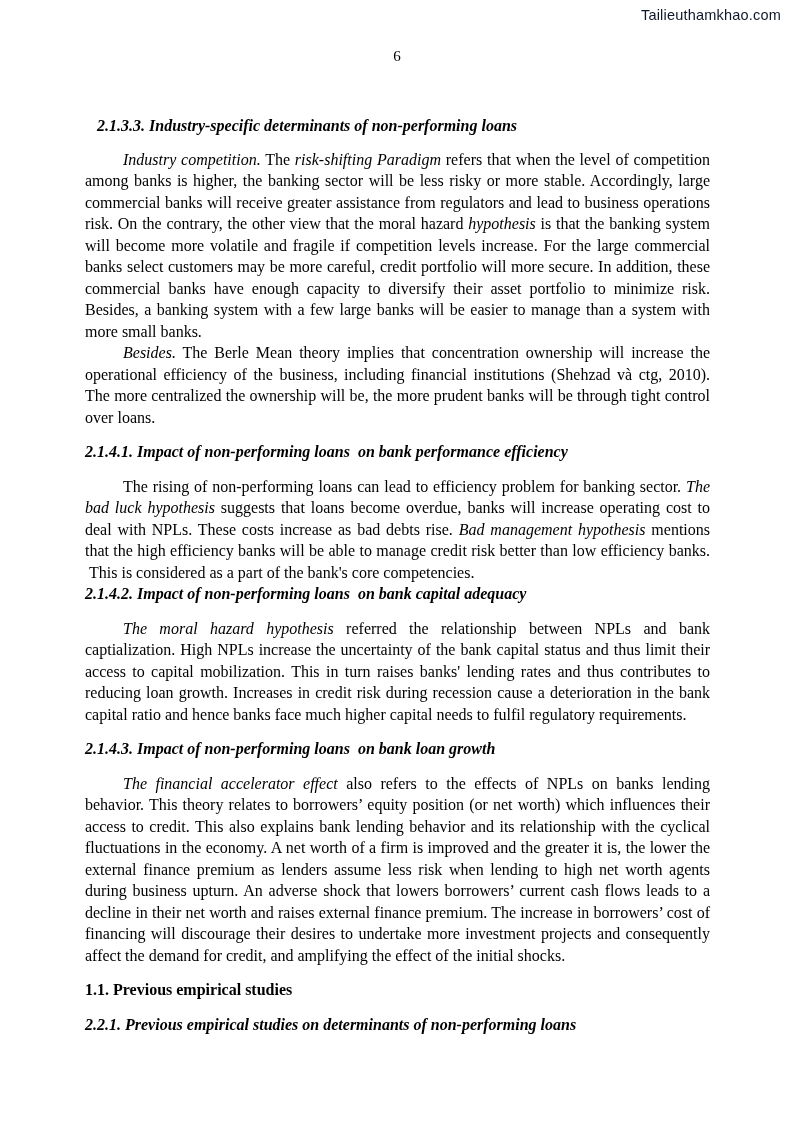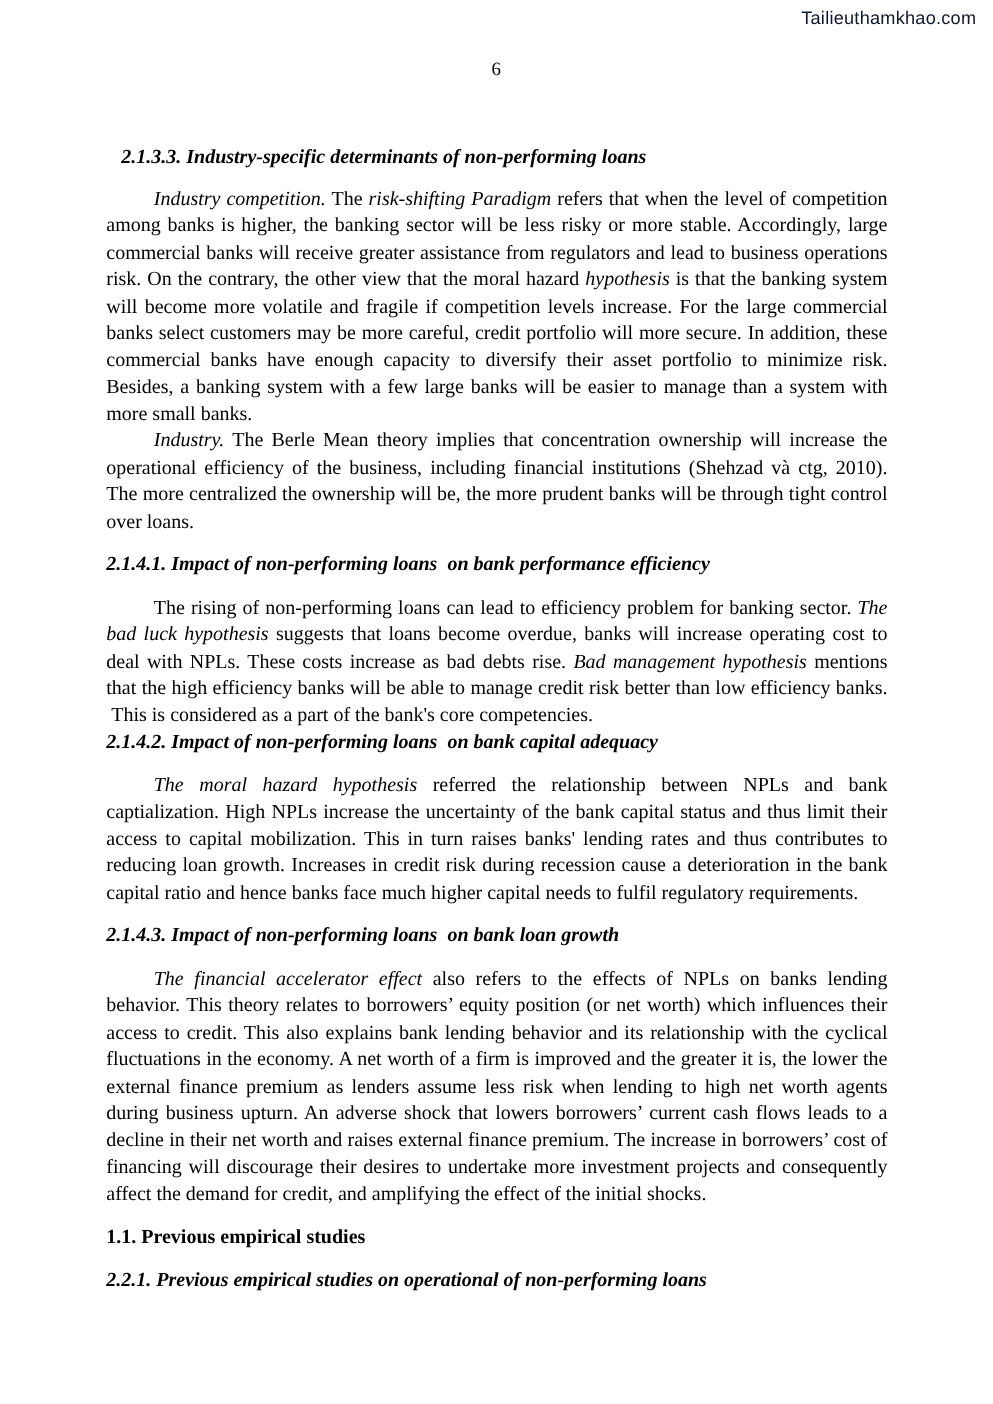--- a/index.html
+++ b/index.html
@@ -58,22 +58,22 @@
 </head>
 <body>
 
 <div class="watermark">Tailieuthamkhao.com</div>
 
 <div class="page-number">6</div>
 
 <div class="content">
     <div class="h4 first"><span>2.1.3.3. Industry-specific determinants of non-performing loans</span></div>
     <p class="para"><em>Industry competition.</em><span> The </span><em>risk-shifting Paradigm</em><span> refers that when the level of competition among banks is higher, the banking sector will be less risky or more stable. Accordingly, large commercial banks will receive greater assistance from regulators and lead to business operations risk. On the contrary, the other view that the moral hazard </span><em>hypothesis</em><span> is that the banking system will become more volatile and fragile if competition levels increase. For the large commercial banks select customers may be more careful, credit portfolio will more secure. In addition, these commercial banks have enough capacity to diversify their asset portfolio to minimize risk. Besides, a banking system with a few large banks will be easier to manage than a system with more small banks.</span></p>
-    <p class="para"><em>Industry.</em><span> The Berle Mean theory implies that concentration ownership will increase the operational efficiency of the business, including financial institutions (Shehzad và ctg, 2010). The more centralized the ownership will be, the more prudent banks will be through tight control over loans.</span></p>
+    <p class="para"><em>Besides.</em><span> The Berle Mean theory implies that concentration ownership will increase the operational efficiency of the business, including financial institutions (Shehzad và ctg, 2010). The more centralized the ownership will be, the more prudent banks will be through tight control over loans.</span></p>
     <div class="h4"><span>2.1.4.1. Impact of non-performing loans &nbsp;on bank performance efficiency</span></div>
     <p class="para"><span>The rising of non-performing loans can lead to efficiency problem for banking sector. </span><em>The bad luck hypothesis</em><span> suggests that loans become overdue, banks will increase operating cost to deal with NPLs. These costs increase as bad debts rise. </span><em>Bad management hypothesis</em><span> mentions that the high efficiency banks will be able to manage credit risk better than low efficiency banks. &nbsp;This is considered as a part of the bank's core competencies.</span></p>
     <div class="h4 tight"><span>2.1.4.2. Impact of non-performing loans &nbsp;on bank capital adequacy</span></div>
     <p class="para"><em>The moral hazard hypothesis</em><span> referred the relationship between NPLs and bank captialization. High NPLs increase the uncertainty of the bank capital status and thus limit their access to capital mobilization. This in turn raises banks' lending rates and thus contributes to reducing loan growth. Increases in credit risk during recession cause a deterioration in the bank capital ratio and hence banks face much higher capital needs to fulfil regulatory requirements.</span></p>
     <div class="h4"><span>2.1.4.3. Impact of non-performing loans &nbsp;on bank loan growth</span></div>
     <p class="para"><em>The financial accelerator effect</em><span> also refers to the effects of NPLs on banks lending behavior. This theory relates to borrowers’ equity position (or net worth) which influences their access to credit. This also explains bank lending behavior and its relationship with the cyclical fluctuations in the economy. A net worth of a firm is improved and the greater it is, the lower the external finance premium as lenders assume less risk when lending to high net worth agents during business upturn. An adverse shock that lowers borrowers’ current cash flows leads to a decline in their net worth and raises external finance premium. The increase in borrowers’ cost of financing will discourage their desires to undertake more investment projects and consequently affect the demand for credit, and amplifying the effect of the initial shocks.</span></p>
     <div class="h3"><span>1.1. Previous empirical studies</span></div>
-    <div class="h4"><span>2.2.1. Previous empirical studies on operational of non-performing loans</span></div>
+    <div class="h4"><span>2.2.1. Previous empirical studies on determinants of non-performing loans</span></div>
   </div>
 
 </body></html>

